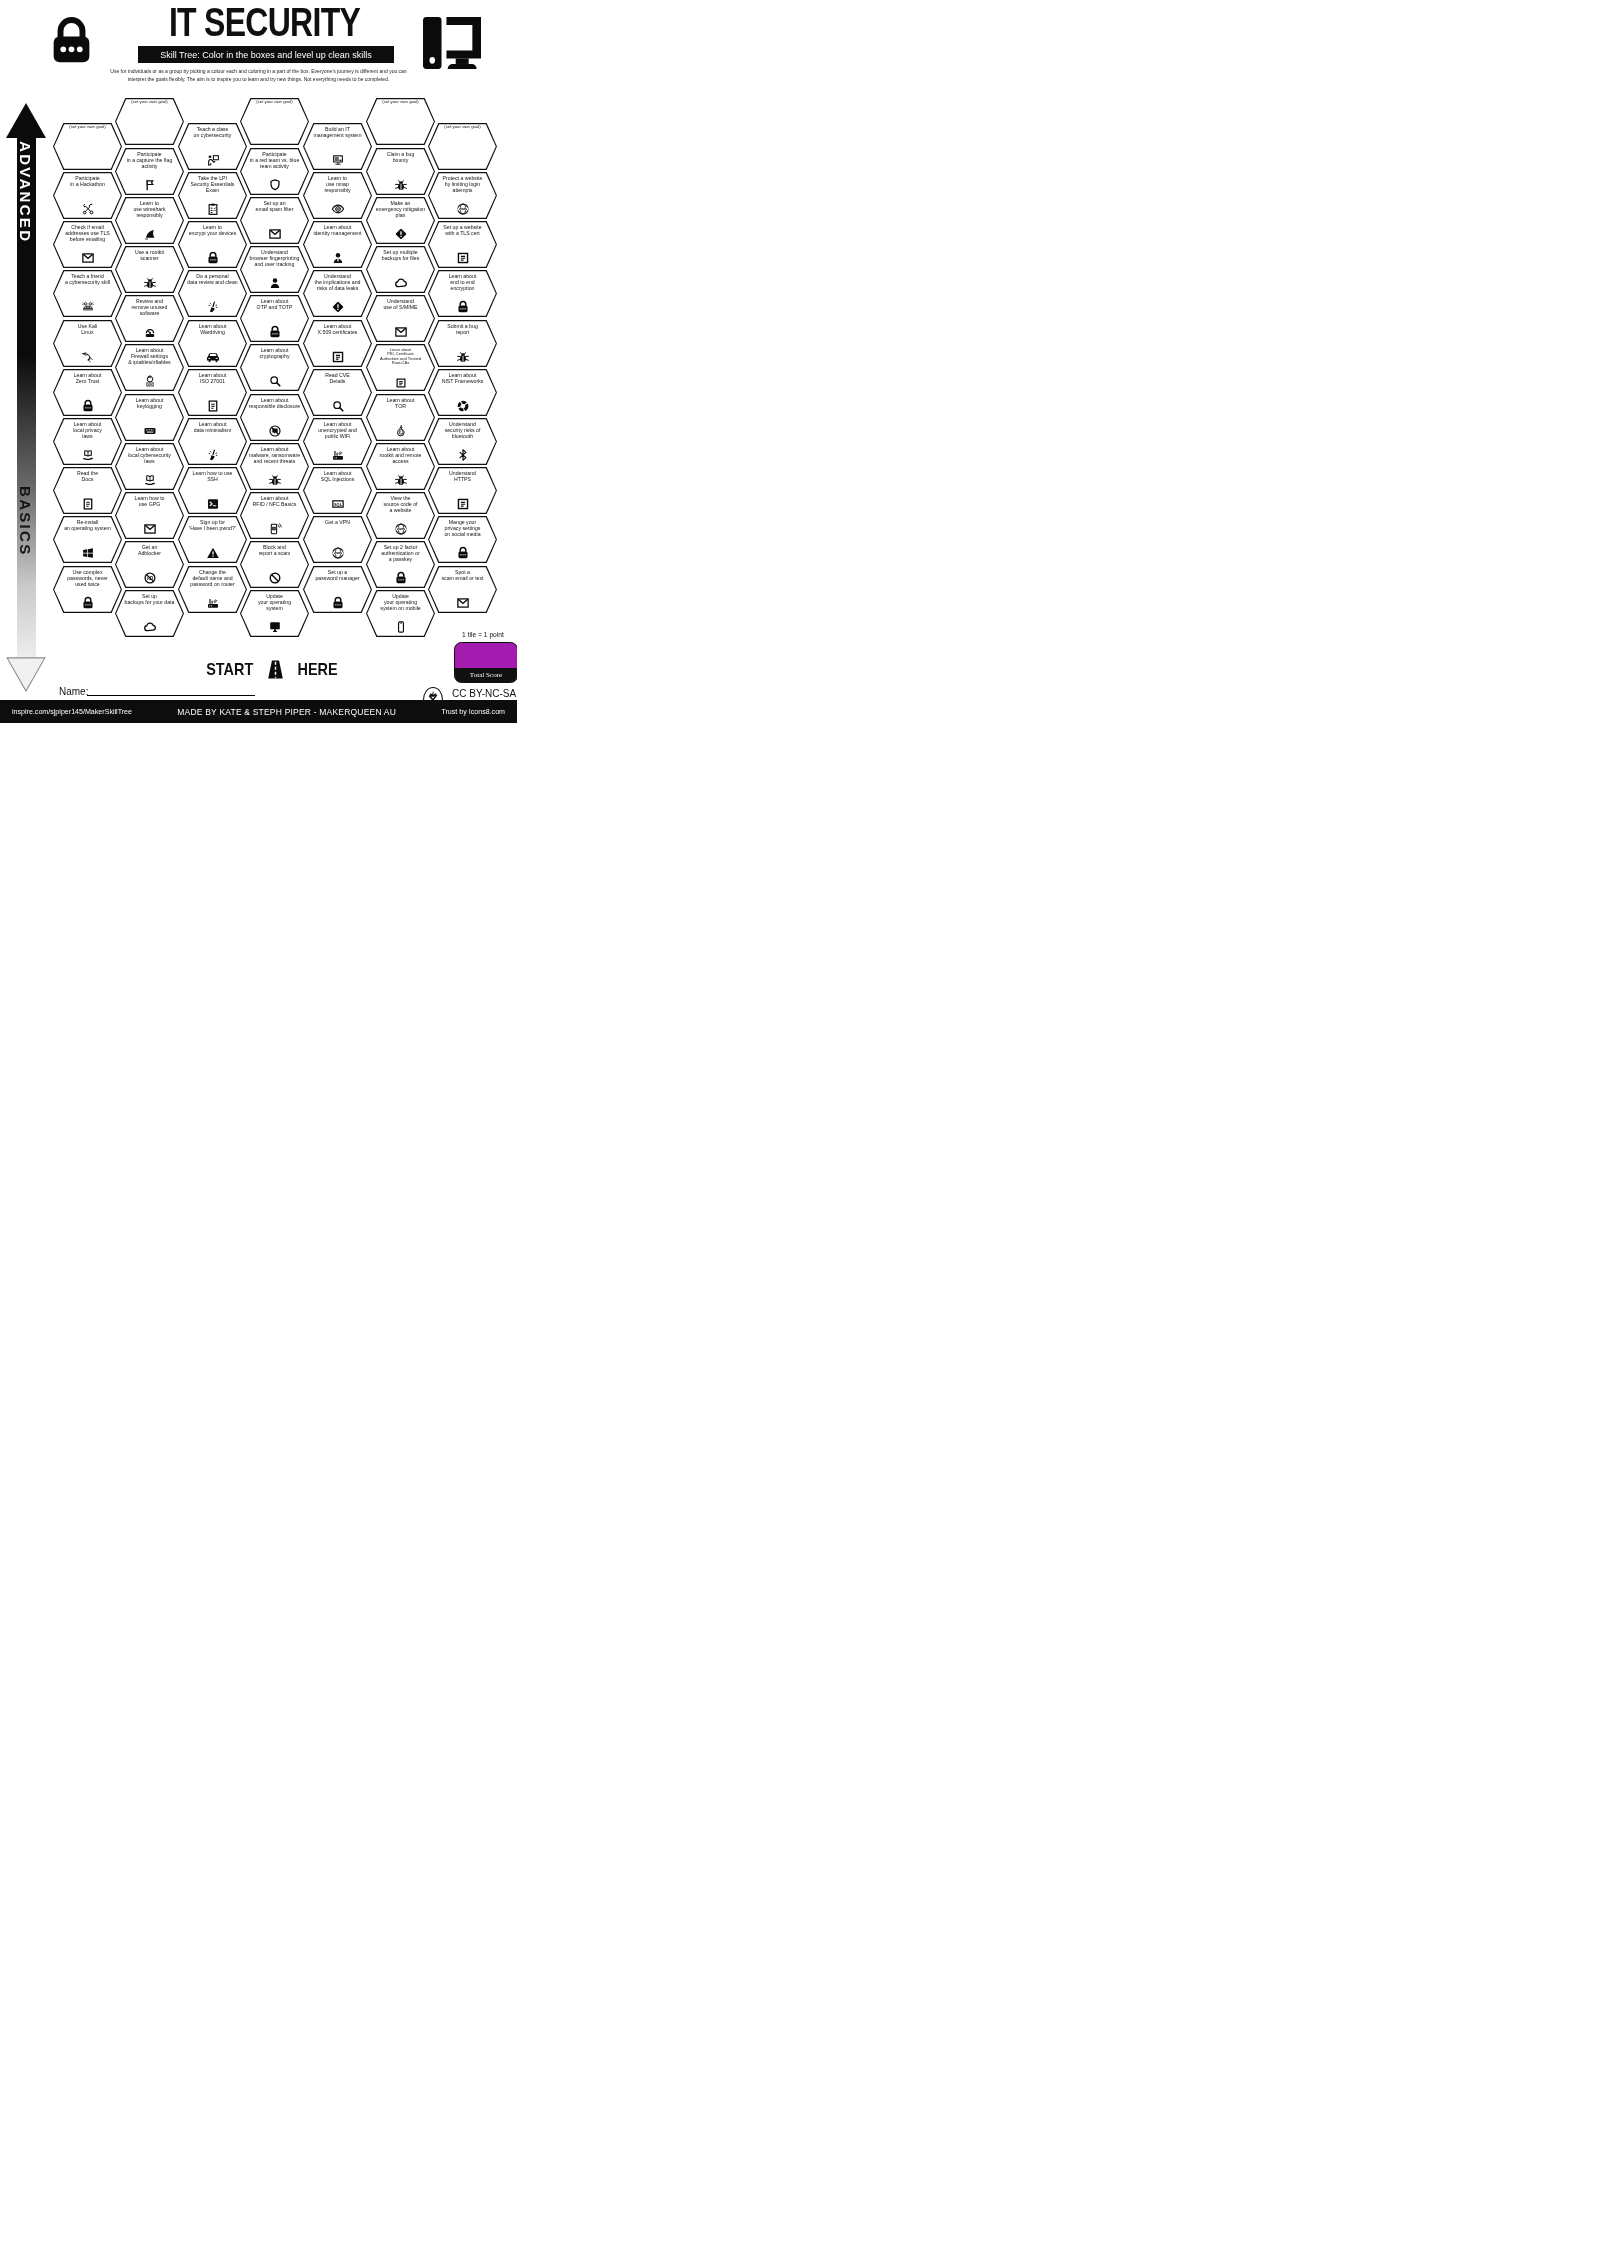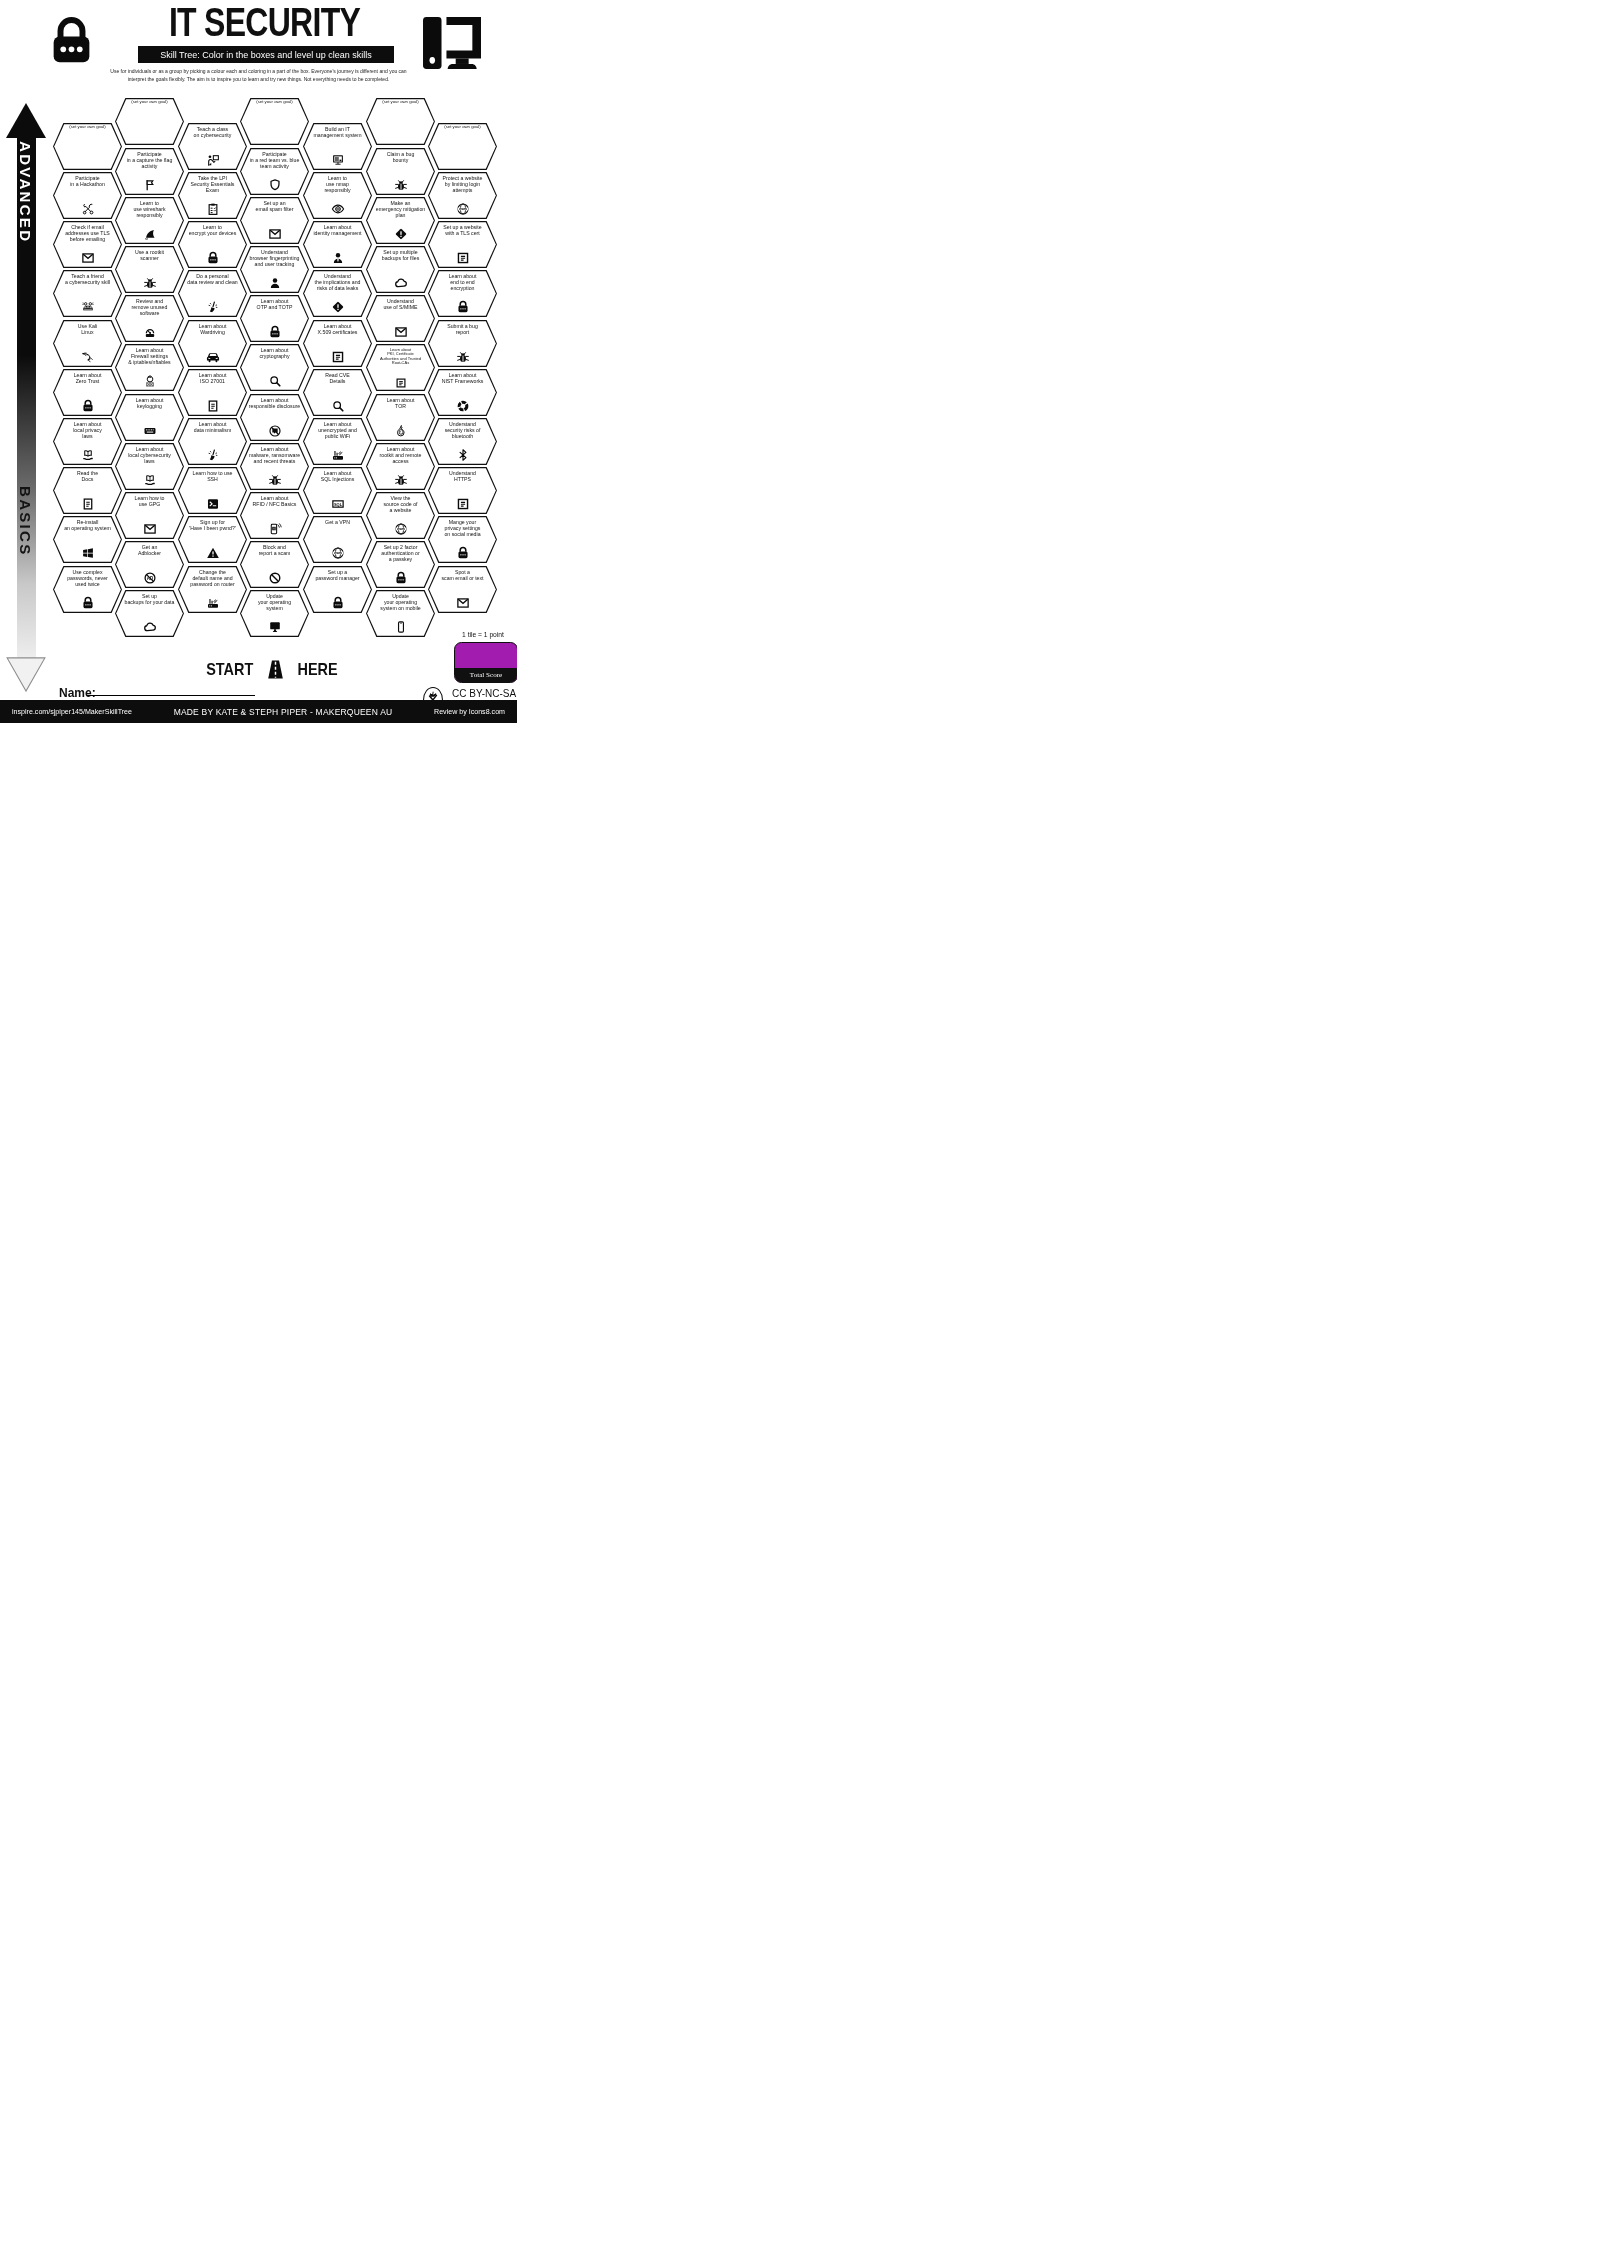--- a/index.html
+++ b/index.html
@@ -29,21 +29,21 @@
        font-size:5.2px;line-height:1.14;font-weight:500;white-space:pre-line;color:#141414;}
   .hex.goal .hex-label{top:1.8px;font-size:4.3px;font-weight:400;}
   .hex.small .hex-label{font-size:4px;line-height:1.12;}
   .hex-icon{position:absolute;bottom:2.8px;left:50%;transform:translateX(-50%);width:14px;height:14px;}
   .hex.small .hex-icon{width:12px;height:12px;bottom:1.8px;}
 
   
   .start-row{position:absolute;left:136px;top:656px;width:271px;display:flex;align-items:center;justify-content:center;gap:5.5px;}
   .start-word{font-size:17px;font-weight:900;letter-spacing:0px;display:inline-block;transform:scaleX(.85);}
   .road-icon{width:25px;height:27px;}
-  .name-label{position:absolute;left:59px;top:686px;font-size:12px;font-weight:bold;}
+  .name-label{position:absolute;left:59px;top:686px;font-size:10px;}
   .name-line{position:absolute;left:87px;top:676px;width:168px;height:19.3px;border-bottom:1.1px solid #000;}
   .tile-note{position:absolute;left:448px;top:631px;width:70px;text-align:center;font-size:6.7px;}
   .score-box{position:absolute;left:454px;top:642px;width:62px;height:39px;border:1.4px solid #101010;border-radius:7.4px;background:#a21caf;overflow:hidden;font-family:Liberation Serif, serif;}
   .score-band{position:absolute;left:0;right:0;bottom:0;height:14px;background:#101010;color:#fff;display:flex;align-items:center;justify-content:center;font-size:7.1px;}
   .license-logo{position:absolute;left:419px;top:682px;width:28px;height:35px;}
   .license-text{position:absolute;left:452px;top:688px;font-size:10px;white-space:nowrap;}
 
   .footer-bar{position:absolute;left:0;top:700px;width:517px;height:23px;background:#0d0d0d;color:#fff;display:flex;align-items:center;justify-content:space-between;padding:0 12px;box-sizing:border-box;}
   .footer-left{font-size:7.1px;}
   .footer-center{font-size:8.5px;letter-spacing:0.2px;}
@@ -861,17 +861,17 @@
   </div>
 
   <svg class="license-logo" viewBox="0 0 60 76" width="28" height="35">
       <use href="#sym-crafts-logo"></use>
     </svg>
   <div class="license-text">CC BY-NC-SA 4.0</div>
 
   <div class="footer-bar">
     <span class="footer-left">inspire.com/sjpiper145/MakerSkillTree</span>
     <span class="footer-center">MADE BY KATE &amp; STEPH PIPER  -  MAKERQUEEN AU</span>
-    <span class="footer-right">Review by Icons8.com</span>
+    <span class="footer-right">Trust by Icons8.com</span>
   </div>
 
 </div>
 
 
 </body></html>

